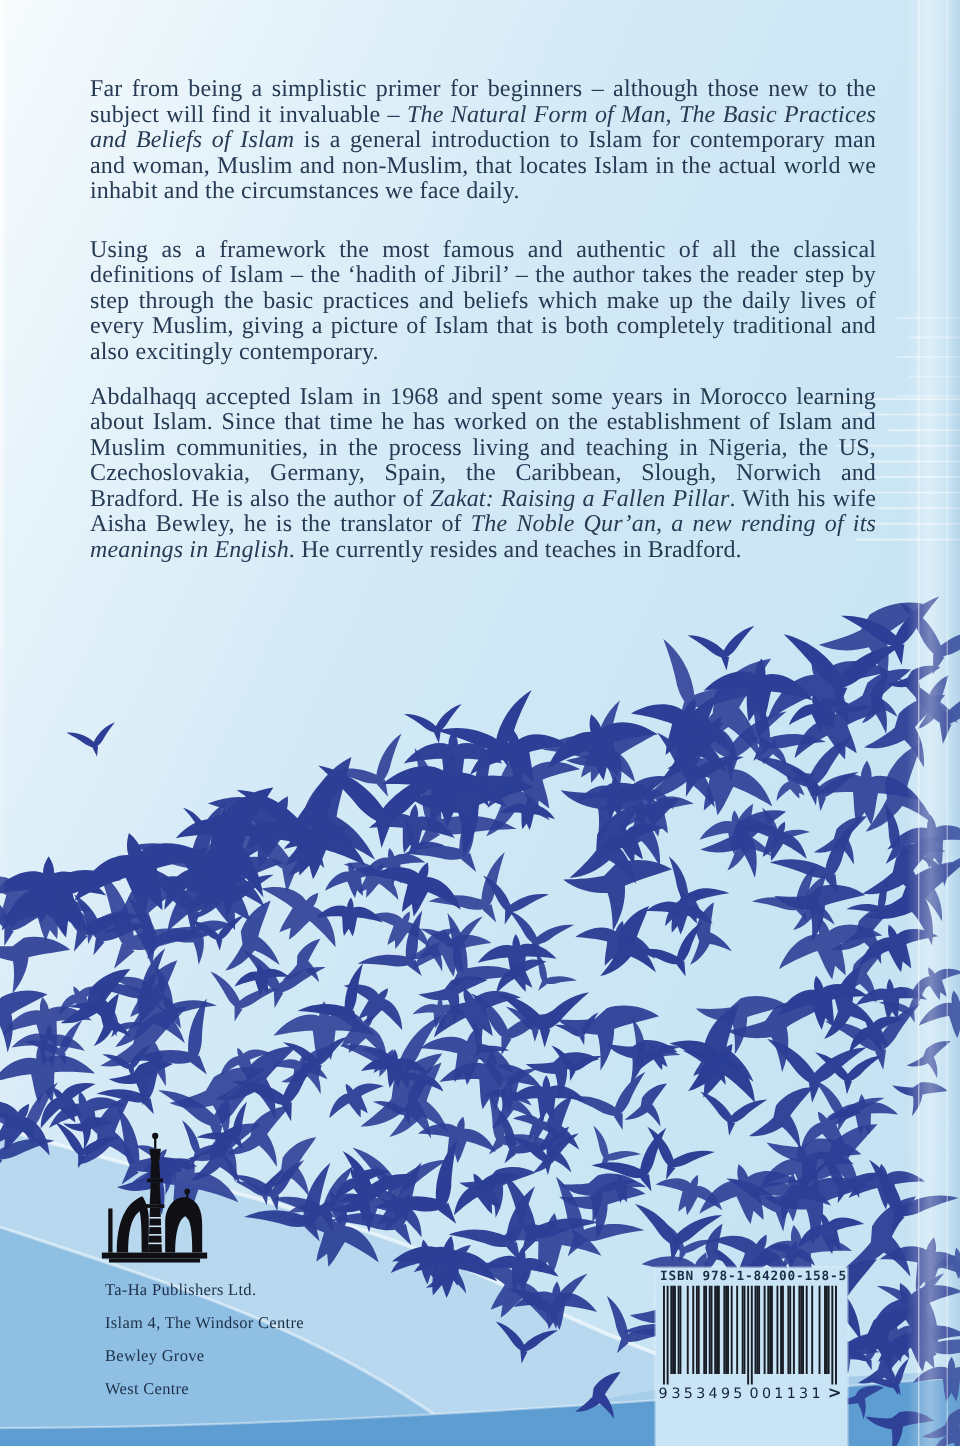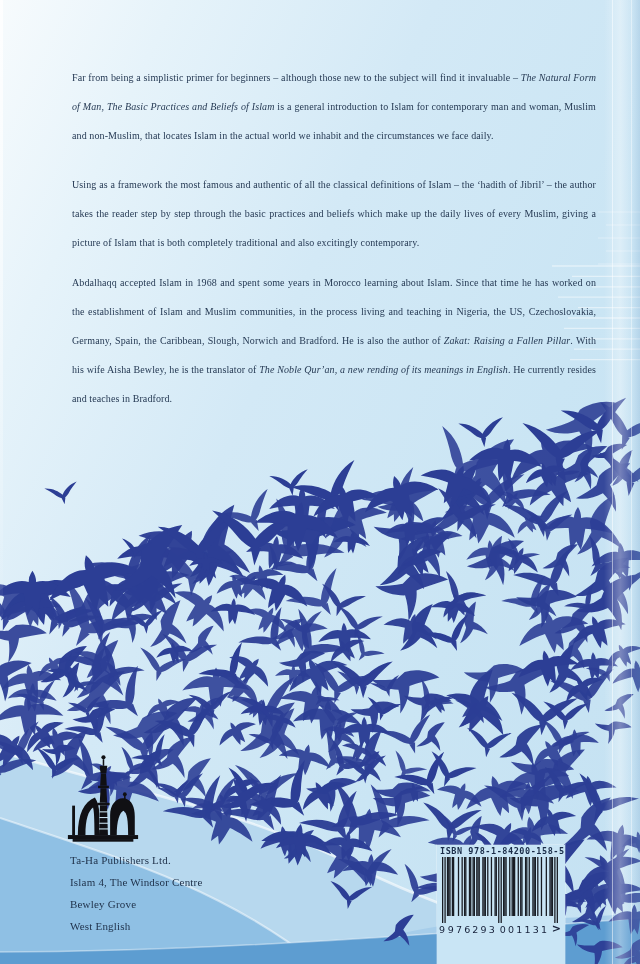--- a/index.html
+++ b/index.html
@@ -4,22 +4,22 @@
 <style>
   html,body{margin:0;padding:0;background:#ffffff;}
   .cover{
     position:relative;width:640px;height:964px;overflow:hidden;
     font-family:"Liberation Serif",serif;
     background:linear-gradient(115deg,#f7fbfd 0%,#e6f3fa 16%,#d3e9f6 40%,#cae5f4 68%,#c4e1f2 100%);
   }
   svg.layer{position:absolute;left:0;top:0;width:640px;height:964px;}
   
   .syn{
-    position:absolute;left:60px;width:524px;margin:12px;
-    color:#263a54;font-size:10px;line-height:29px;
+    position:absolute;left:60px;width:524px;margin:0;
+    color:#263a54;font-size:16px;line-height:17px;
     text-align:justify;letter-spacing:.1px;
   }
   .syn em{font-style:italic;}
   #p1{top:51px}#p2{top:158px}#p3{top:256px}
   
   .publisher{position:absolute;left:70px;top:849px;color:#1e3049;
     font-size:11px;line-height:22px;letter-spacing:.2px;}
   .logo-svg{position:absolute;left:66px;top:751px;width:74px;height:96px;}
   
   .barcode-panel{position:absolute;left:437px;top:845px;width:128px;height:120px;
@@ -456,21 +456,21 @@
       <rect x="35.2" y="67" width="9" height="1.1"></rect>
       <rect x="35" y="73" width="9.4" height="1.1"></rect>
       <rect x="34.8" y="79" width="9.8" height="1.1"></rect>
     </g>
   </svg>
 
   <div class="publisher">
     <div>Ta-Ha Publishers Ltd.</div>
     <div>Islam 4, The Windsor Centre</div>
     <div>Bewley Grove</div>
-    <div>West English</div>
+    <div>West Centre</div>
   </div>
 
   <div class="barcode-panel">
     <div class="isbn-line">ISBN 978-1-84200-158-5</div>
     <svg class="bars-svg" width="118" height="67" viewBox="0 0 118 67" aria-hidden="true">
       <g id="bars-g">
           <rect x="0.00" y="0" width="1.28" height="66" fill="#181c24"></rect>
           <rect x="2.44" y="0" width="1.28" height="66" fill="#181c24"></rect>
           <rect x="4.88" y="0" width="1.28" height="59" fill="#181c24"></rect>
           <rect x="6.10" y="0" width="1.28" height="59" fill="#181c24"></rect>
@@ -518,19 +518,19 @@
           <rect x="103.70" y="0" width="1.28" height="59" fill="#181c24"></rect>
           <rect x="107.36" y="0" width="1.28" height="59" fill="#181c24"></rect>
           <rect x="108.58" y="0" width="1.28" height="59" fill="#181c24"></rect>
           <rect x="109.80" y="0" width="1.28" height="59" fill="#181c24"></rect>
           <rect x="112.24" y="0" width="1.28" height="66" fill="#181c24"></rect>
           <rect x="114.68" y="0" width="1.28" height="66" fill="#181c24"></rect>
         </g>
     </svg>
     <div class="bc-digits">
       <span>9</span>
-      <span class="grp">976293</span>
+      <span class="grp">353495</span>
       <span class="grp">001131</span>
       <span class="arrow">&gt;</span>
     </div>
   </div>
 
 </div>
 
 </body></html>

